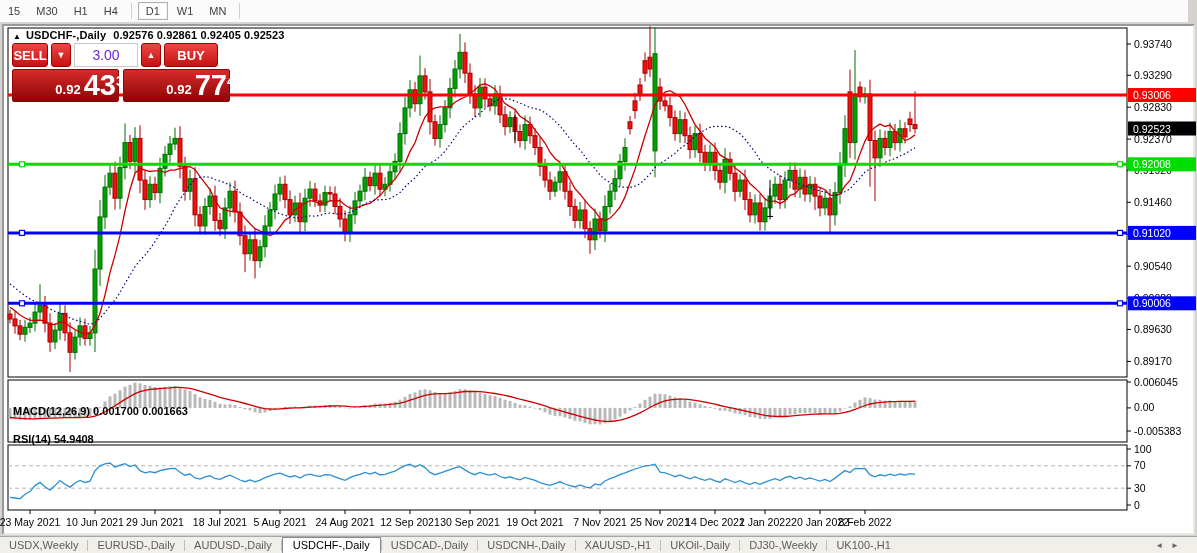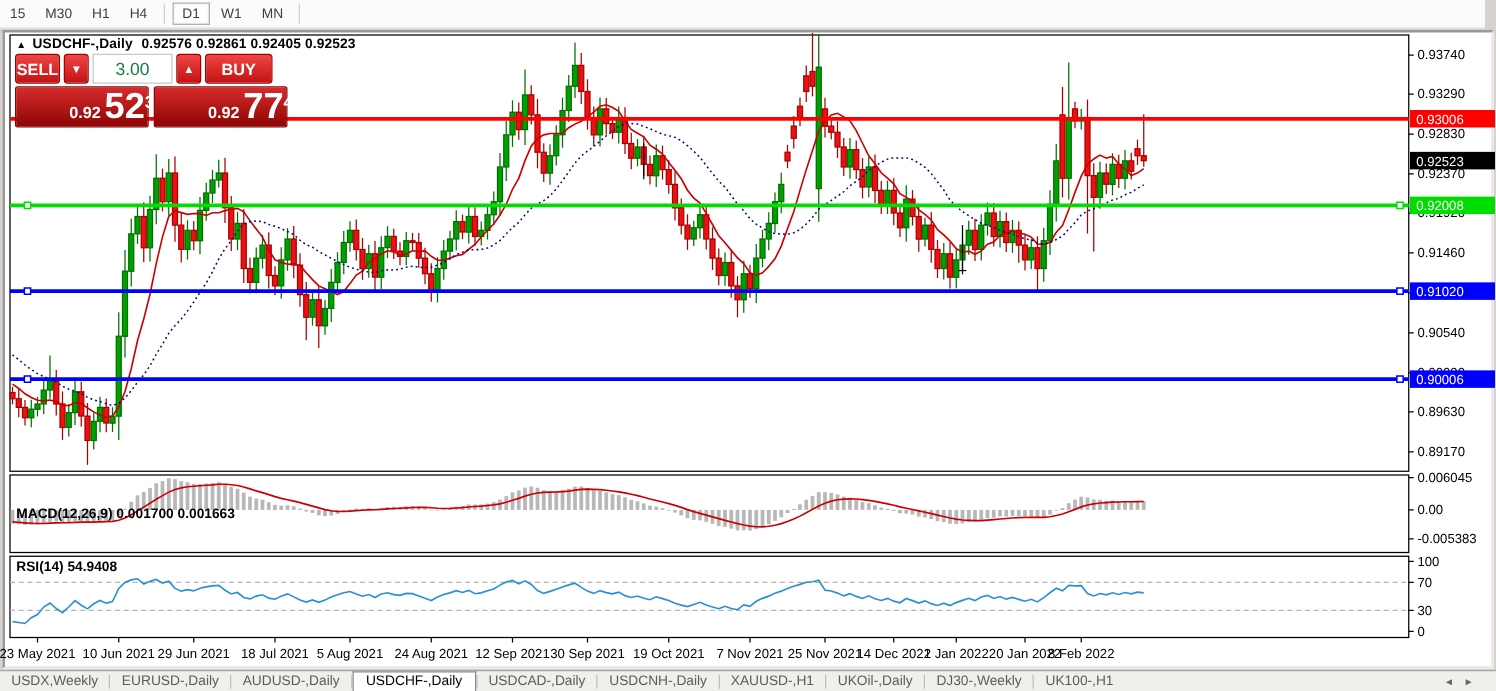--- a/index.html
+++ b/index.html
@@ -29,21 +29,21 @@
 
   
   .trade-panel { position:absolute; left:12px; top:43px; z-index:10; width:220px; }
   .tp-row1 { display:flex; align-items:stretch; height:24px; }
   .tp-btn { background:linear-gradient(#ef4545,#c51212); border:1px solid #a00000; border-radius:3px;
             color:#fff; font-size:13px; font-weight:700; display:flex; align-items:center; justify-content:center; }
   .tp-sell { width:36px; }
   .tp-buy  { width:54px; margin-left:3px; }
   .tp-spin { width:20px; margin-left:3px; background:linear-gradient(#ef4545,#c51212); border:1px solid #a00000;
              border-radius:3px; color:#fff; font-size:9px; display:flex; align-items:center; justify-content:center; }
-  .tp-vol { width:64px; margin-left:3px; background:#fff; border:1px solid #c8c8c8; color:#15803d;
+  .tp-vol { width:64px; margin-left:3px; background:#fff; border:1px solid #c8c8c8; color:#6d28d9;
             font-size:14px; display:flex; align-items:center; justify-content:center;text-align:right; }
   .tp-row2 { display:flex; margin-top:2px; height:33px; }
   .tp-price { width:107px; background:linear-gradient(#d62b2b,#8e0505); border:1px solid #8e0505; border-radius:2px;
               color:#fff; display:flex; align-items:center; justify-content:center;padding-left:48px; }
   .tp-price + .tp-price { margin-left:4px; }
   .tp-price .sm  { font-size:13px; font-weight:700; margin-right:3px; margin-top:8px; }
   .tp-price .big { font-size:29px; font-weight:700; line-height:29px; }
   .tp-price .sup { font-size:14px; font-weight:700; margin-top:-10px; }
 
   
@@ -731,36 +731,36 @@
       </div>
     <div class="tp-vol">3.00</div>
     <div class="tp-spin">
         <span>▲</span>
       </div>
     <div class="tp-btn tp-buy">BUY</div>
   </div>
   <div class="tp-row2">
     <div class="tp-price">
       <span class="sm">0.92</span>
-      <span class="big">52</span>
+      <span class="big">43</span>
       <span class="sup">3</span>
     </div>
     <div class="tp-price">
       <span class="sm">0.92</span>
       <span class="big">77</span>
       <span class="sup">4</span>
     </div>
   </div>
 </div>
 
 <div class="ind-label" style="left:13px; top:381px;margin-top:24px;">
   <span>MACD(12,26,9)</span>
   <span>0.001700 0.001663</span>
 </div>
-<div class="ind-label" style="left:13px; top:448px;">
+<div class="ind-label" style="left:13px; top:433px;">
   <span>RSI(14)</span>
   <span>54.9408</span>
 </div>
 
 <div class="tabbar" id="tab-bar">
     <div class="tab">USDX,Weekly</div>
     <div class="tab-sep"></div>
     <div class="tab">EURUSD-,Daily</div>
     <div class="tab-sep"></div>
     <div class="tab">AUDUSD-,Daily</div>

